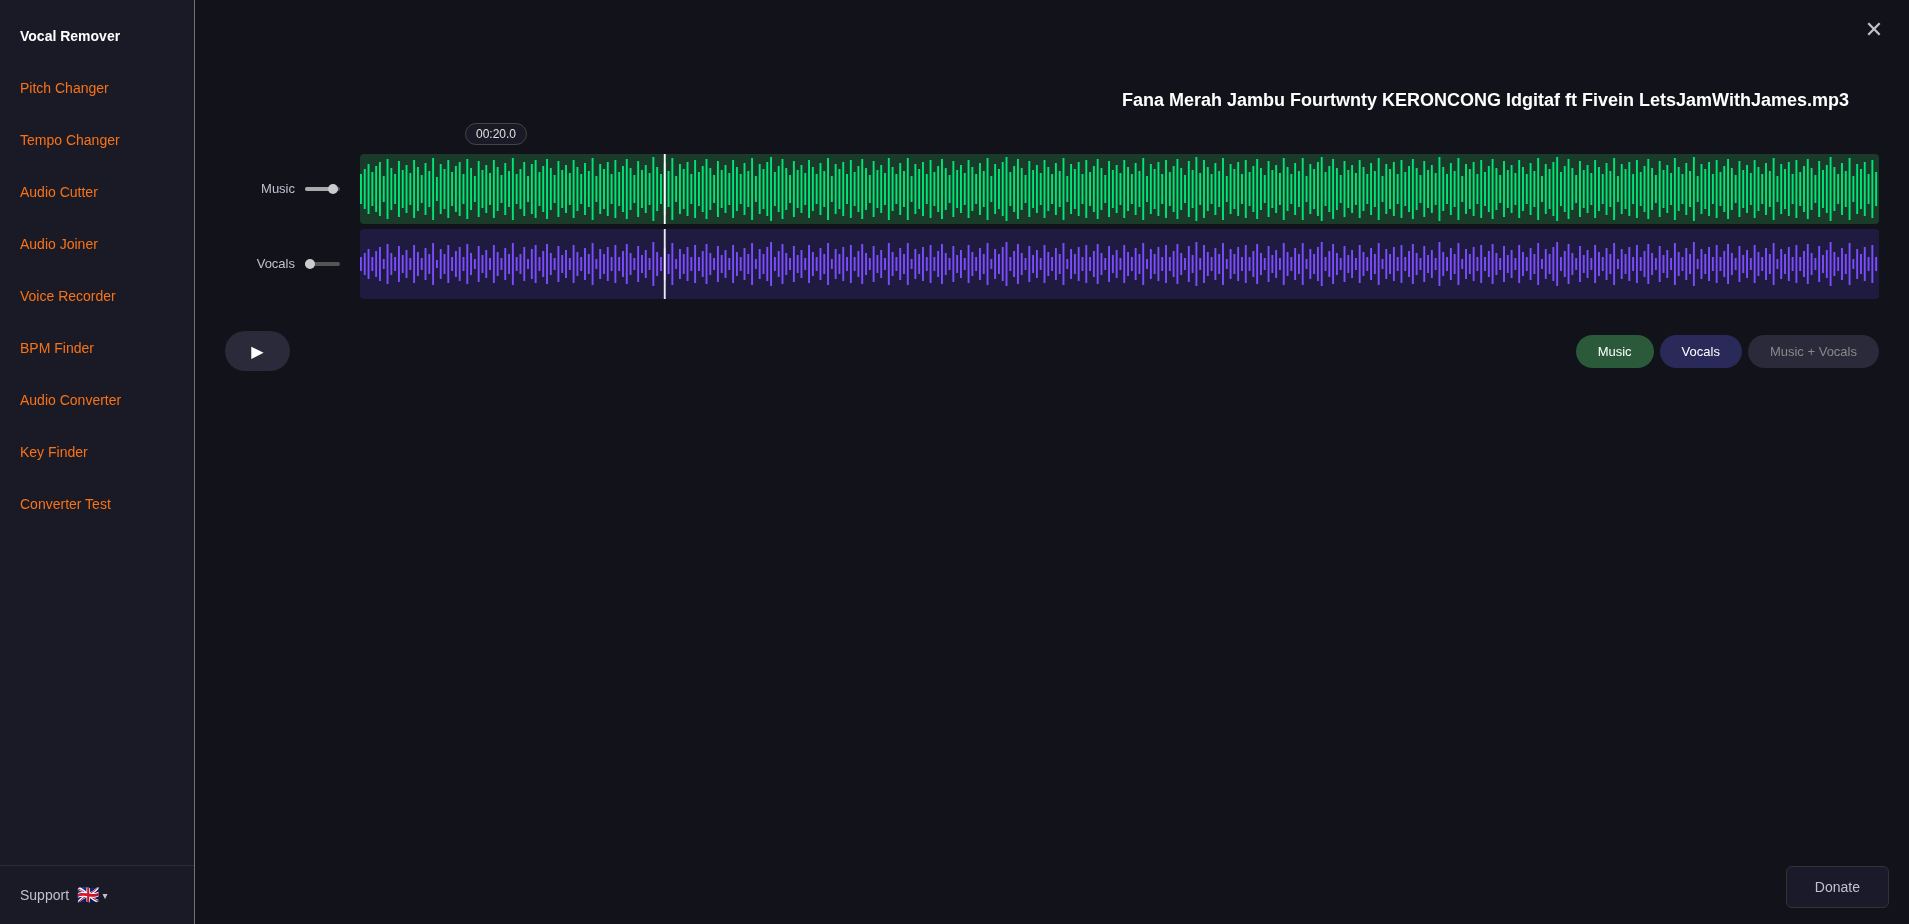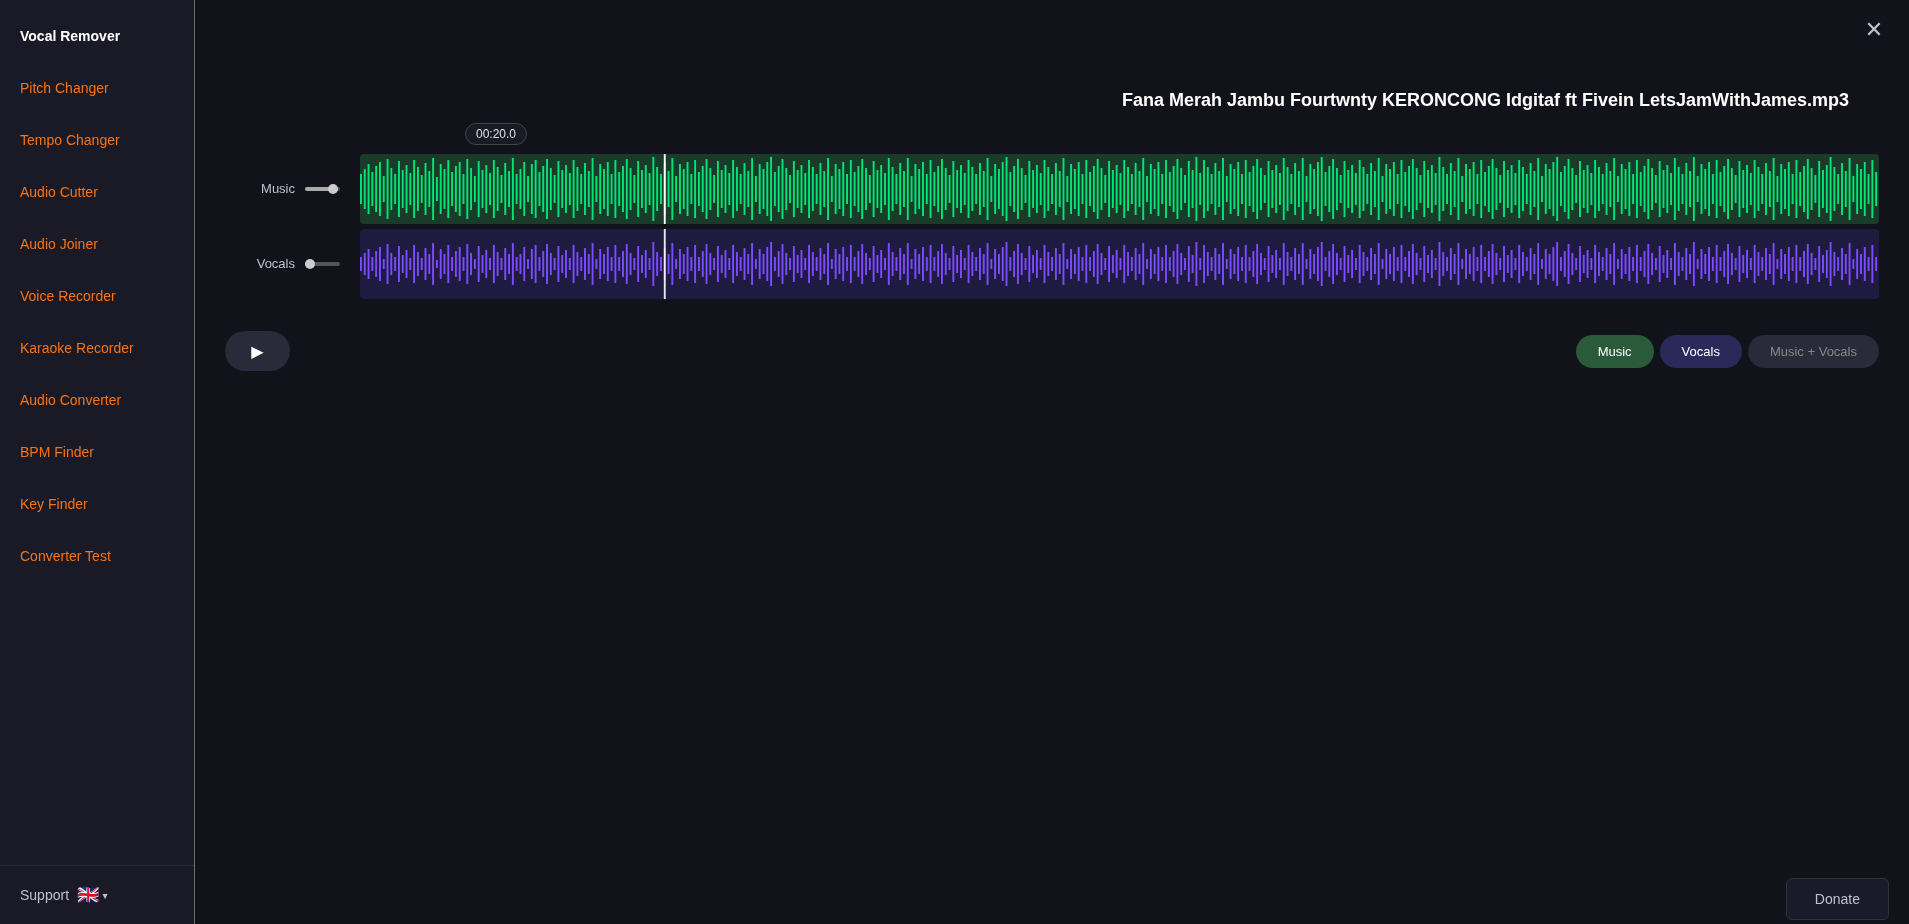--- a/index.html
+++ b/index.html
@@ -245,21 +245,21 @@
     }
 
     .output-tab.inactive {
       background: #2a2a3a;
       color: #888;
     }
 
     
     .donate-btn {
       position: absolute;
-      bottom: 4px;
+      bottom: 16px;
       right: 20px;
       padding: 12px 28px;
       background: #1a1a2a;
       border: 1px solid #333;
       border-radius: 6px;
       color: #c0c0d0;
       font-size: 14px;
       cursor: pointer;
     }
   </style>
@@ -267,23 +267,22 @@
 <body>
 
 <nav class="sidebar">
   <div id="sidebar-items-container">
       <div class="sidebar-item active">Vocal Remover</div>
       <div class="sidebar-item">Pitch Changer</div>
       <div class="sidebar-item">Tempo Changer</div>
       <div class="sidebar-item">Audio Cutter</div>
       <div class="sidebar-item">Audio Joiner</div>
       <div class="sidebar-item">Voice Recorder</div>
-      <div class="sidebar-item">Karaoke Recorder</div>
+      <div class="sidebar-item">BPM Finder</div>
       <div class="sidebar-item">Audio Converter</div>
-      <div class="sidebar-item">BPM Finder</div>
       <div class="sidebar-item">Key Finder</div>
       <div class="sidebar-item">Converter Test</div>
     </div>
   <div class="sidebar-bottom">
     <span class="support-label">Support</span>
     <span class="flag-icon">
       <span class="flag">🇬🇧</span>
       <span class="chevron-down">▾</span>
     </span>
   </div>

